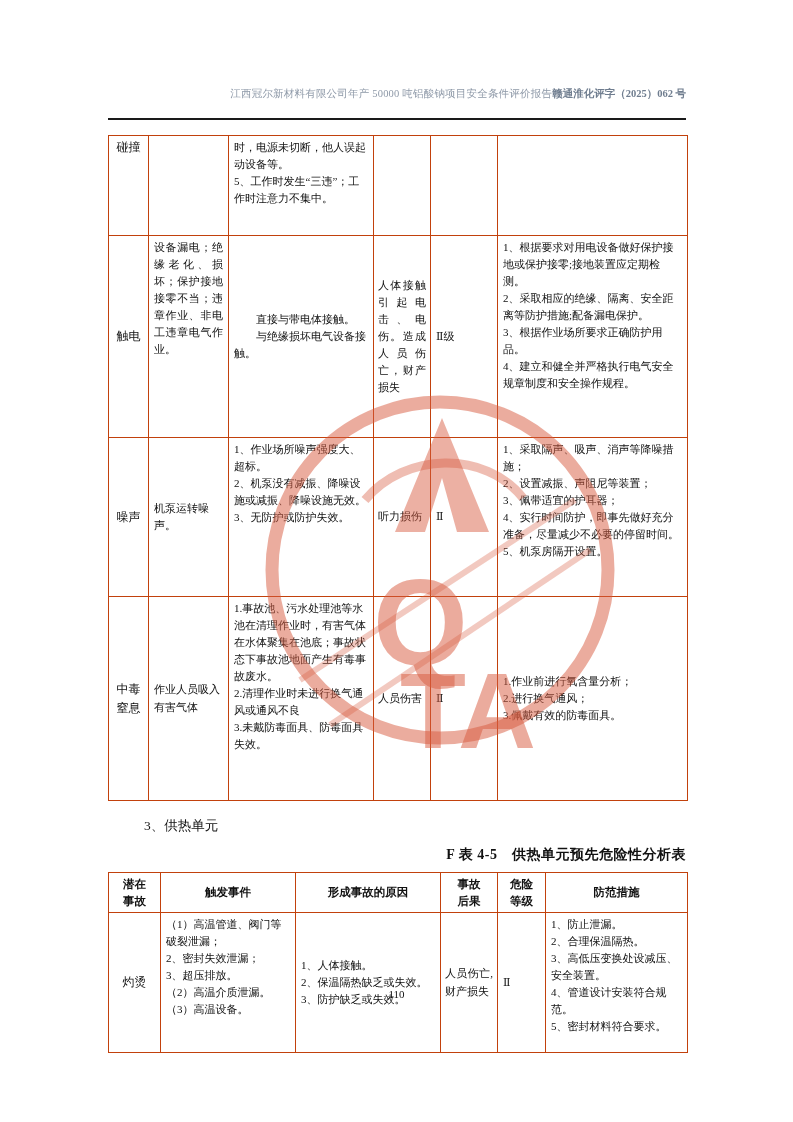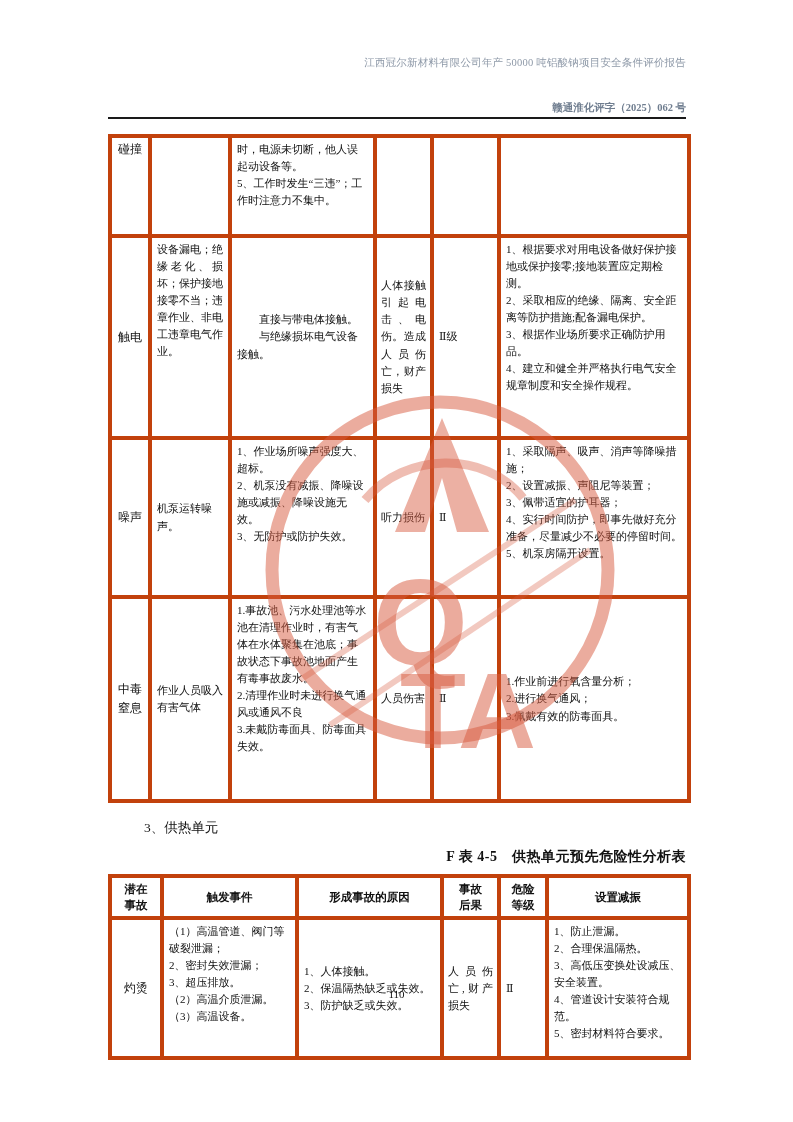--- a/index.html
+++ b/index.html
@@ -5,30 +5,30 @@
   * { margin:0; padding:0; box-sizing:border-box; }
   html, body { background:#e9e9e9; }
   .page {
     position:relative; width:793px; height:1122px; margin:0 auto;
     background:#ffffff; overflow:hidden; color:#111;
     font-family:"Liberation Serif","DejaVu Serif",serif;
   }
   .content { position:relative; z-index:1; padding:56px 107px 0 108px; }
 
   
-  .page-header { display:flex; justify-content:flex-end; align-items:flex-end; font-size:10.5px; padding-bottom:2px;flex-direction:column; }
+  .page-header { display:flex; justify-content:flex-end; align-items:flex-end; font-size:10.5px; padding-bottom:17px; }
   .header-left { color:#8e99a8; letter-spacing:0.2px; }
   .header-right { color:#6f7d8f; font-weight:bold;margin-top:31px; }
   .header-rule { border-bottom:2px solid #1a1a1a; }
 
   
   table { border-collapse:collapse; table-layout:fixed; width:579px; }
   .hazard-table { margin-top:15px; }
   td, th {
-    border:4px solid #c2410c; font-size:11px; line-height:1.55;
+    border:1px solid #c2410c; font-size:11px; line-height:1.55;
     padding:3px 5px; vertical-align:middle; word-break:break-all;
   }
   .ml { white-space:pre-line; }
   .vtop { vertical-align:top; }
   .center { text-align:center; }
   .justify { text-align:justify; }
   .hazard-cell { text-align:center; font-size:12px; padding:2px 1px; white-space:pre-line; }
   .consequence-cell { text-align:justify; padding:3px 4px; }
   .level-cell { text-align:left; }
 
@@ -138,21 +138,21 @@
       <thead>
         <tr class="hrow">
           <th>潜在
 事故</th>
           <th>触发事件</th>
           <th>形成事故的原因</th>
           <th>事故
 后果</th>
           <th>危险
 等级</th>
-          <th>设置减振</th>
+          <th>防范措施</th>
         </tr>
       </thead>
       <tbody>
         <tr class="drow">
           <td class="hazard-cell">灼烫</td>
           <td class="ml vtop">（1）高温管道、阀门等破裂泄漏；
 2、密封失效泄漏；
 3、超压排放。
 （2）高温介质泄漏。
 （3）高温设备。</td>

